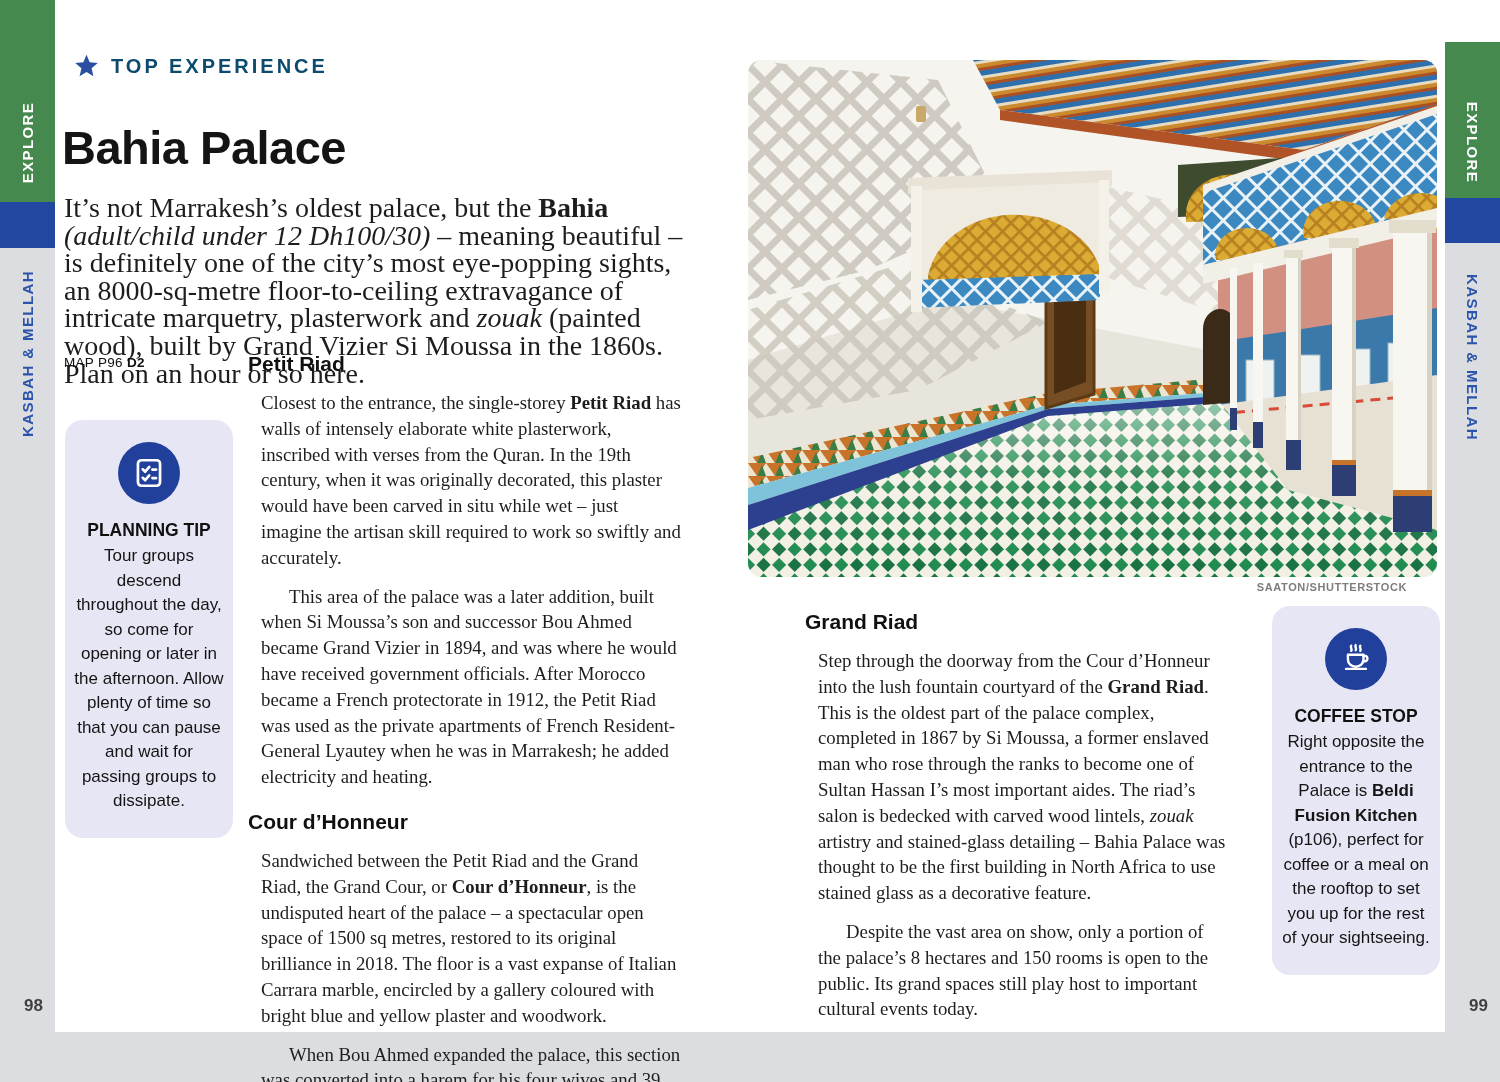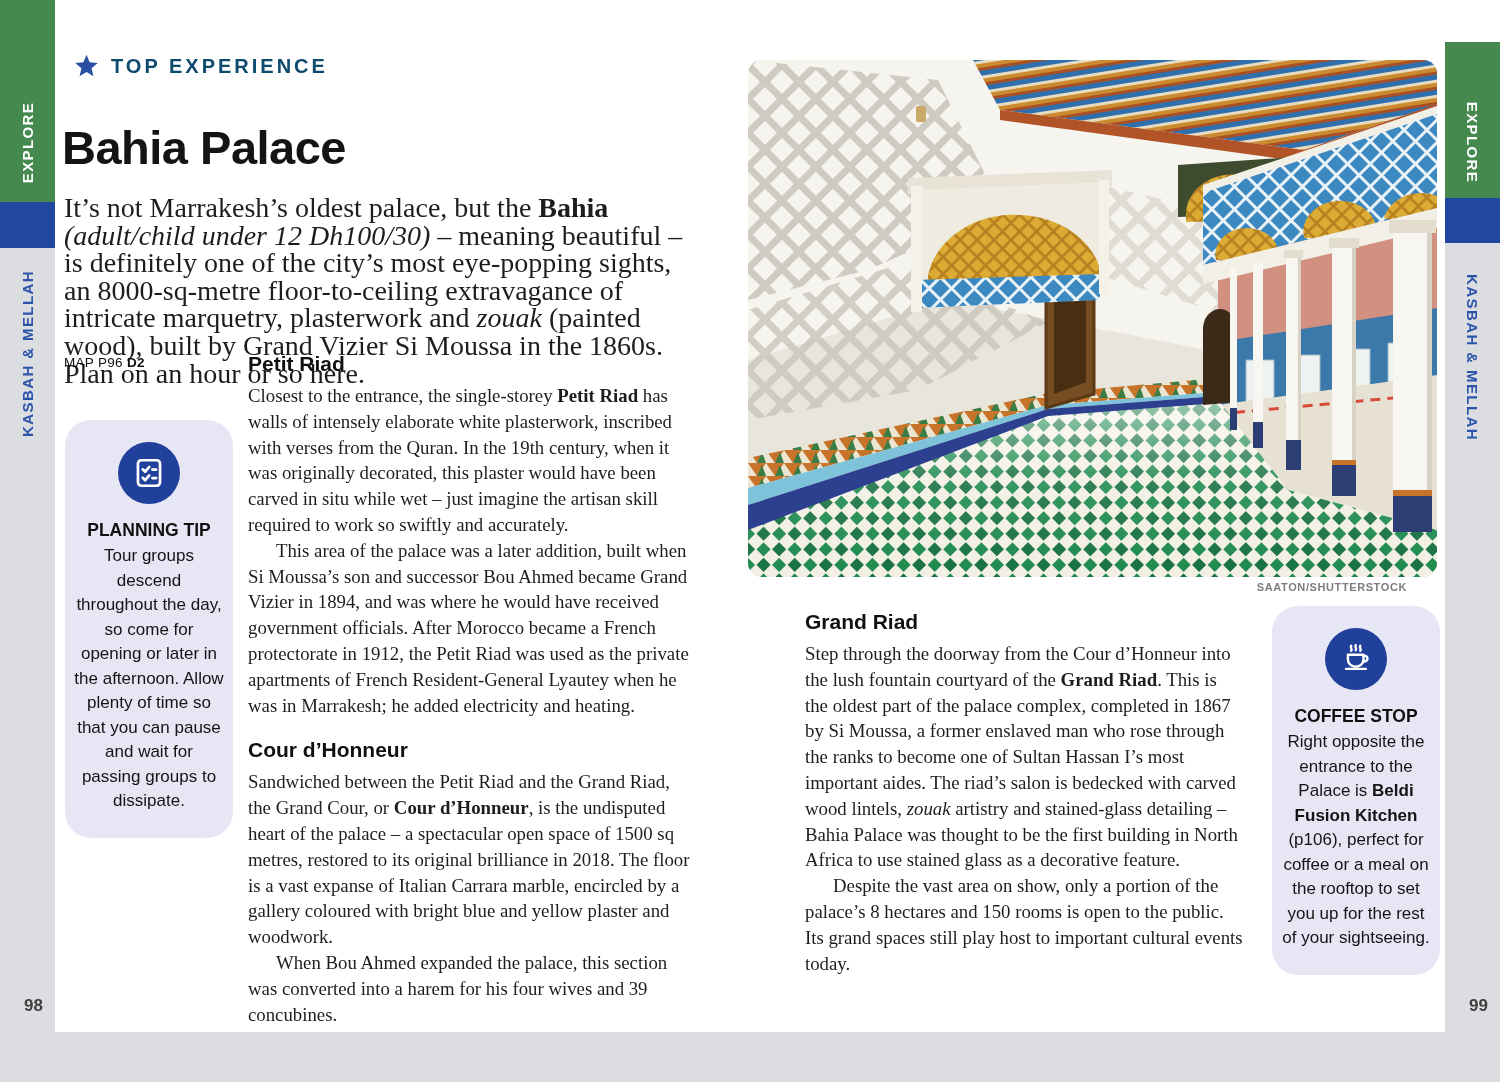--- a/index.html
+++ b/index.html
@@ -21,32 +21,32 @@
   
   .kicker{position:absolute;left:73px;top:53px;display:flex;align-items:center;gap:11px;}
   .kicker-label{font:700 20px "Liberation Sans",sans-serif;letter-spacing:3px;color:#0c4a6e;}
   .title{position:absolute;left:62px;top:92px;font:700 47px/50px "Liberation Sans",sans-serif;
          letter-spacing:-0.5px;color:#141414;}
   .intro{position:absolute;left:64px;top:166px;width:636px;
          font-family:"Liberation Serif",serif;font-size:28px;line-height:27.6px;color:#1d1d1d;}
   .mapref{position:absolute;left:64px;top:355px;font-size:13.5px;letter-spacing:.3px;color:#111;}
 
   
-  .tipbox{position:absolute;width:168px;box-sizing:border-box;background:#e7e6f5;border-radius:26px;
+  .tipbox{position:absolute;width:168px;box-sizing:border-box;background:#e7e6f5;border-radius:18px;
           text-align:center;padding:22px 9px 24px;}
   .tipicon{width:62px;height:62px;border-radius:50%;background:#21409b;margin:0 auto;
            display:flex;align-items:center;justify-content:center;}
   .tiptitle{font:700 17.5px/22px "Liberation Sans",sans-serif;color:#101010;margin-top:15px;}
   .tipbody{font-size:17px;line-height:24.5px;color:#141414;margin-top:3px;}
 
   
   .col{position:absolute;}
   .col h3{margin:0 0 6px;font:700 21px/26px "Liberation Sans",sans-serif;color:#101010;}
   .col .sect{margin-top:19px;}
-  .col p{margin:0;font-family:"Liberation Serif",serif;font-size:18.8px;line-height:25.8px;color:#1d1d1d;}
+  .col p{margin:13px;font-family:"Liberation Serif",serif;font-size:18.8px;line-height:25.8px;color:#1d1d1d;}
   .col p.indent{text-indent:28px;}
   #col-left{left:248px;top:351px;width:446px;}
   #col-right{left:805px;top:609px;width:438px;}
 
   
   .photo{position:absolute;left:748px;top:60px;width:689px;height:517px;border-radius:14px;
          overflow:hidden;background:#eef0ee;}
   .credit{position:absolute;left:748px;top:581px;width:659px;text-align:right;
           font:700 11px "Liberation Sans",sans-serif;letter-spacing:.6px;color:#7d7d7d;}
 </style>

